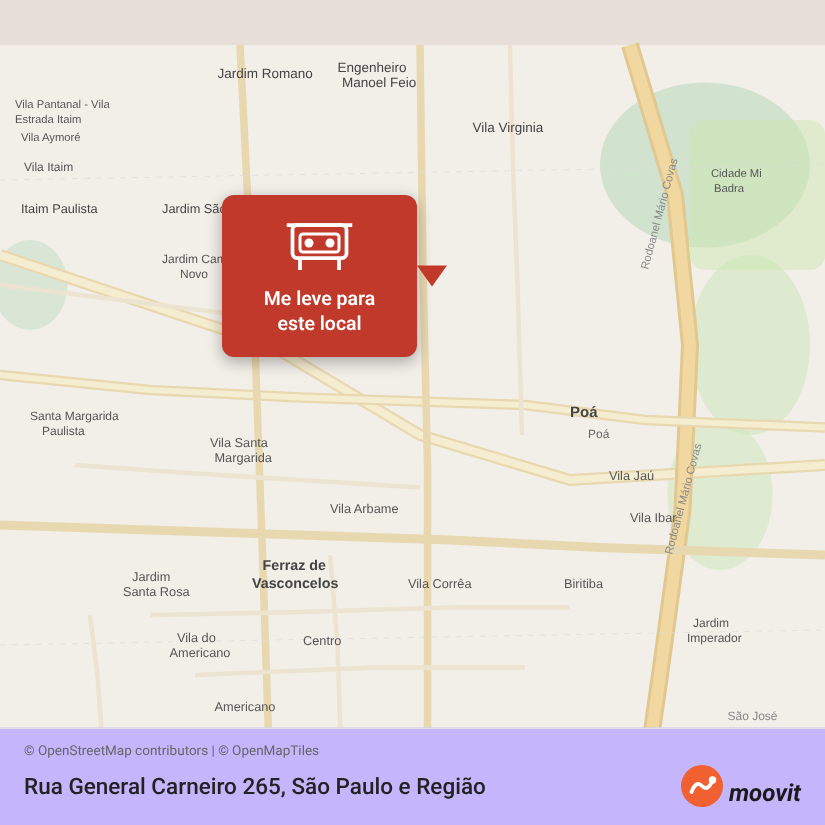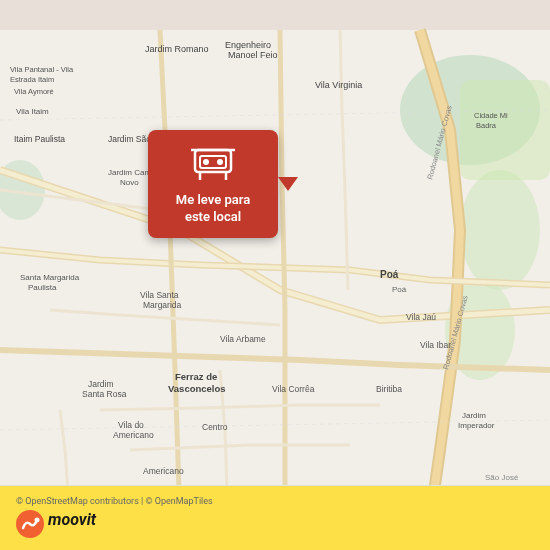--- a/index.html
+++ b/index.html
@@ -16,21 +16,21 @@
       position: relative;
       width: 550px;
       height: 550px;
       padding-left: 28px;
     }
 
     
     .bottom-bar {
       position: absolute;
       bottom: 0; left: 0; right: 0;
-      background: #fde047;
+      background: #c4b5fd;
       padding: 10px 16px 12px;
       border-top: 1px solid #e0e0e0;
       z-index: 10;
     }
 
     .attribution {
       font-size: 9px;
       color: #666;
       margin-bottom: 4px;
     }
@@ -42,21 +42,21 @@
     }
 
     .address-text {
       font-size: 15px;
       font-weight: 500;
       color: #222;
     }
 
     .moovit-logo {
       display: flex;
-      align-items: flex-start;
+      align-items: flex-end;
       gap: 4px;
     }
 
     .moovit-logo .logo-icon {
       width: 28px;
       height: 28px;
     }
 
     .moovit-text {
       font-size: 16px;
@@ -209,20 +209,21 @@
         </svg>
       </div>
       <div class="popup-label">Me leve para este local</div>
     </div>
     <div class="popup-tail"></div>
   </div>
 
   <div class="bottom-bar">
     <div class="attribution">© OpenStreetMap contributors | © OpenMapTiles</div>
     <div class="address-row">
+      <span class="address-text">Rua General Carneiro 265, São Paulo e Região</span>
       <div class="moovit-logo">
         <svg class="logo-icon" viewBox="0 0 28 28" xmlns="http://www.w3.org/2000/svg">
           <circle cx="14" cy="14" r="14" fill="#f06030"></circle>
           <path d="M7 18 Q10 10 14 14 Q18 18 21 10" stroke="white" stroke-width="2.5" fill="none" stroke-linecap="round"></path>
           <circle cx="21" cy="10" r="2.5" fill="white"></circle>
         </svg>
         <span class="moovit-text">moovit</span>
       </div>
     </div>
   </div>

